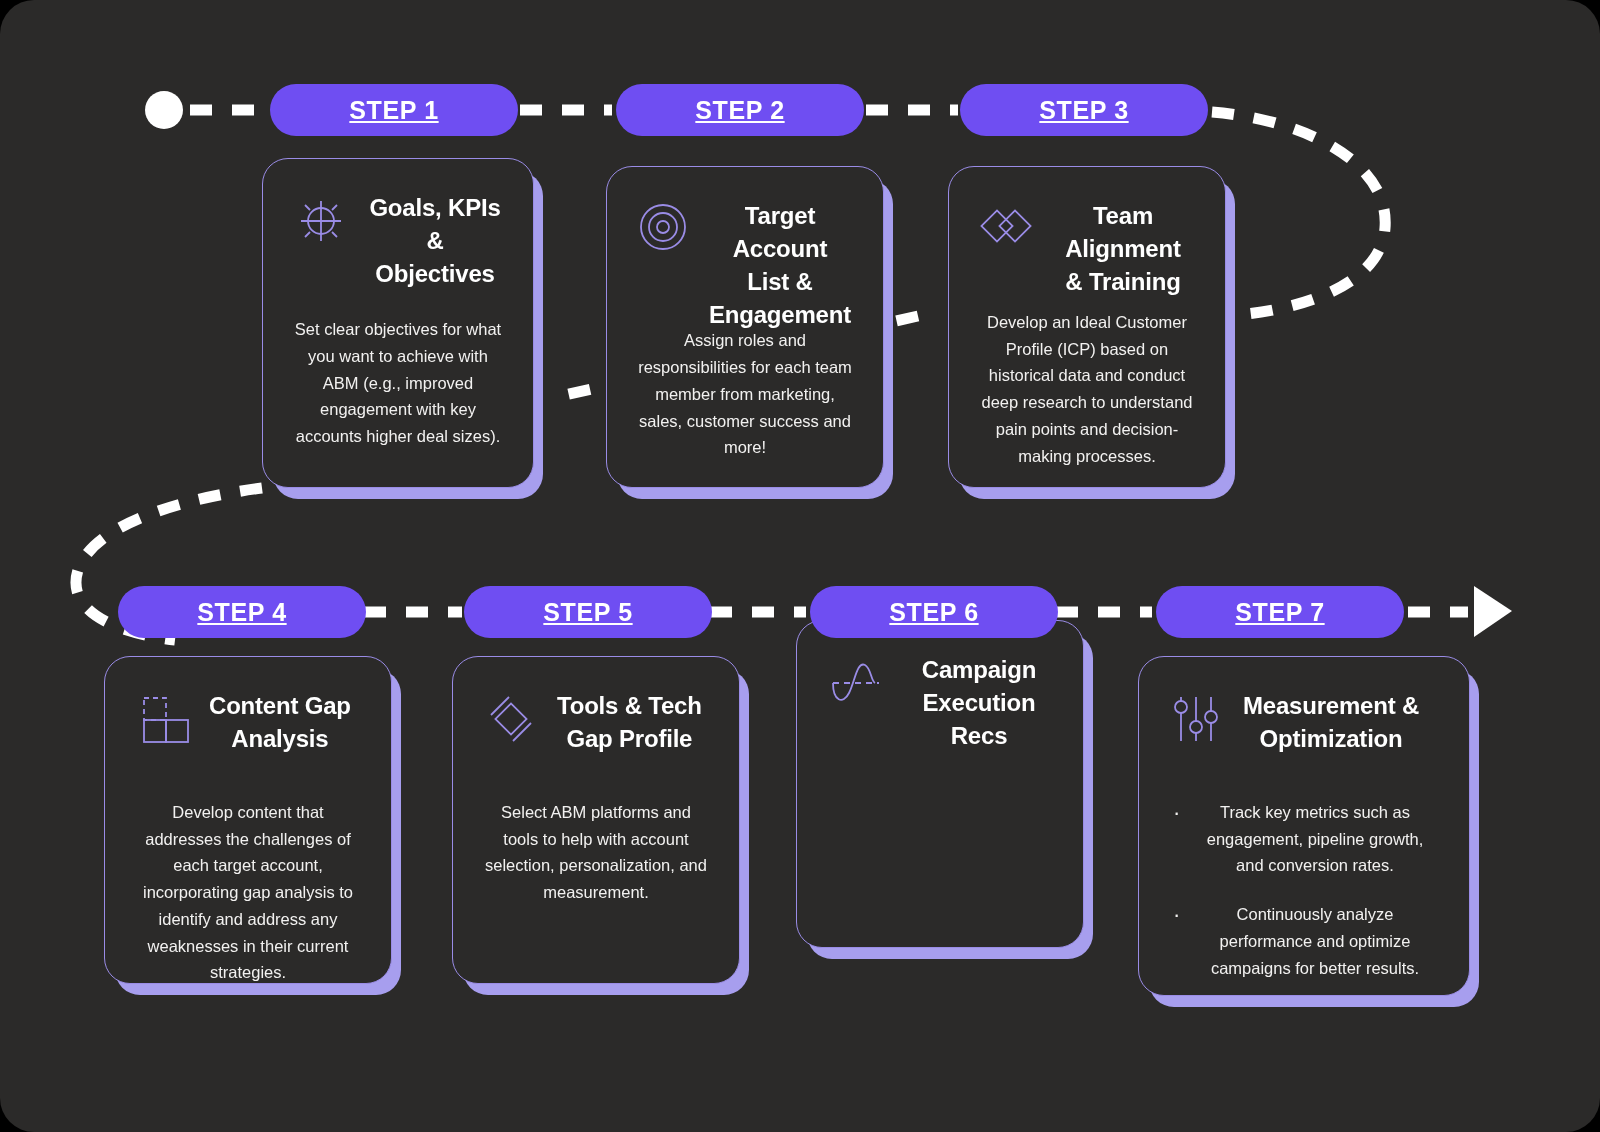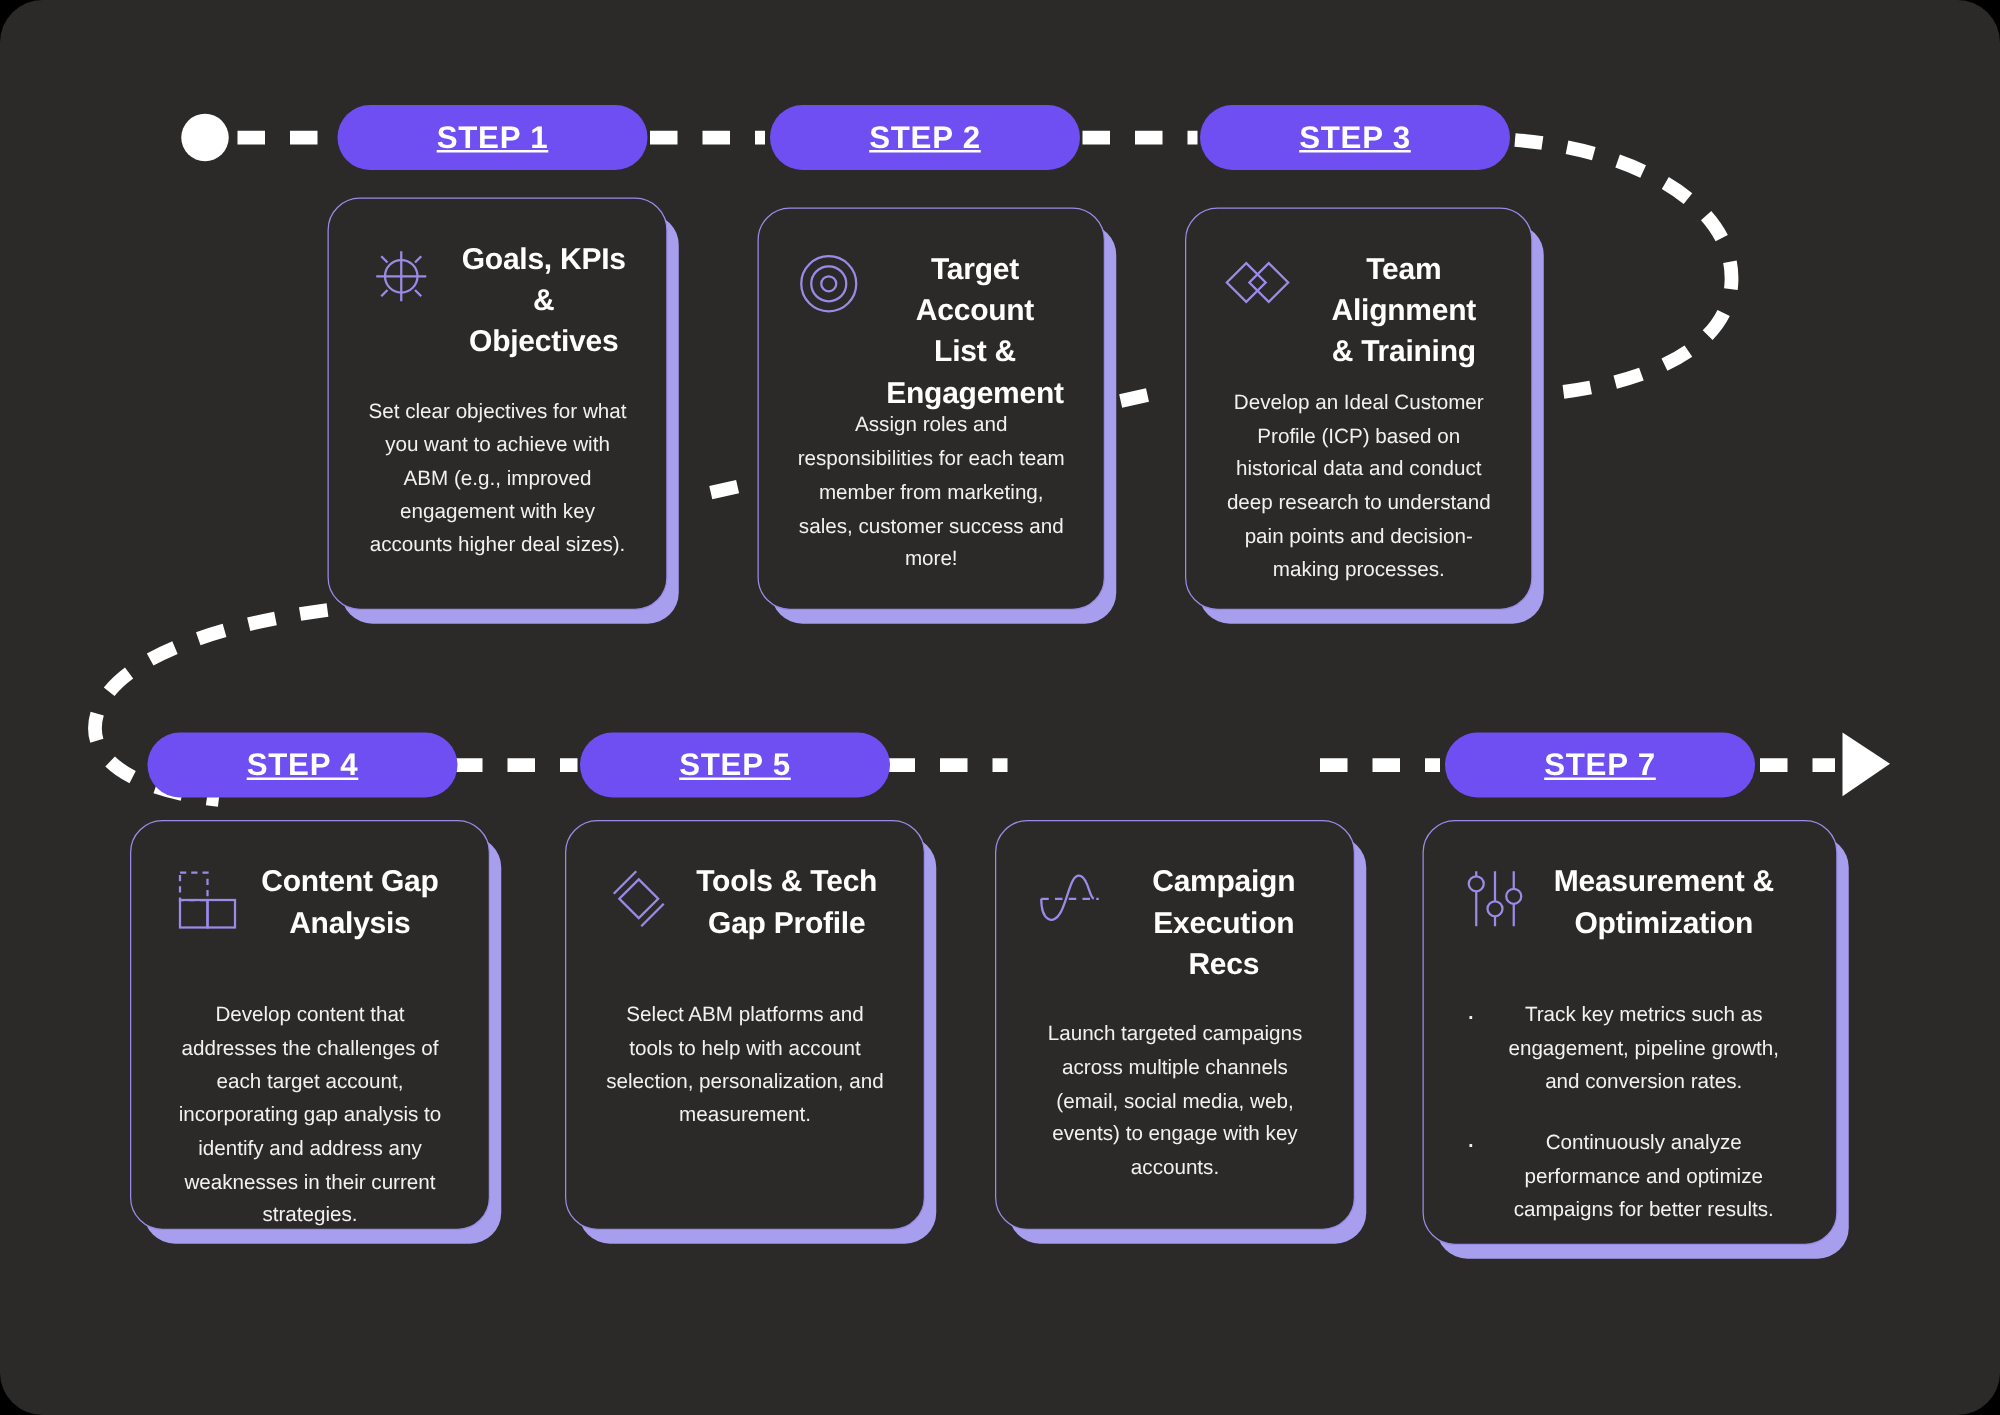--- a/index.html
+++ b/index.html
@@ -201,34 +201,34 @@
         </svg>
       </span>
       <div class="card-title">
         <div>Tools &amp; Tech</div>
         <div>Gap Profile</div>
       </div>
     </div>
     <div class="card-body">Select ABM platforms and tools to help with account selection, personalization, and measurement.</div>
   </div>
 
-  <div class="card" style="left:796px; top:656px; width:288px; height:328px;">
+  <div class="pill" style="left:810px; top:586px; width:248px;">STEP 6</div>
+  <div class="card" style="left:796px; top:620px; width:288px; height:328px;">
     <div class="card-head">
       <span class="card-icon">
         <svg width="60" height="56" viewBox="0 0 60 56" fill="none" stroke="#9a8ce6" stroke-width="1.8">
           <path d="M6 28 C 6 46, 16 50, 22 38 C 28 26, 30 6, 38 10 C 44 13, 44 26, 48 28"></path>
           <line x1="6" y1="28" x2="52" y2="28" stroke-dasharray="6 5"></line>
         </svg>
       </span>
       <div class="card-title">
         <div>Campaign</div>
         <div>Execution Recs</div>
       </div>
     </div>
-    <div class="card-body">Launch targeted campaigns across multiple channels (email, social media, web, events) to engage with key accounts.</div>
   </div>
 
   <div class="pill" style="left:1156px; top:586px; width:248px;">STEP 7</div>
   <div class="card" style="left:1138px; top:656px; width:332px; height:340px;">
     <div class="card-head">
       <span class="card-icon">
         <svg width="56" height="56" viewBox="0 0 56 56" fill="none" stroke="#9a8ce6" stroke-width="1.8">
           <line x1="12" y1="6" x2="12" y2="50"></line>
           <line x1="27" y1="6" x2="27" y2="50"></line>
           <line x1="42" y1="6" x2="42" y2="50"></line>

